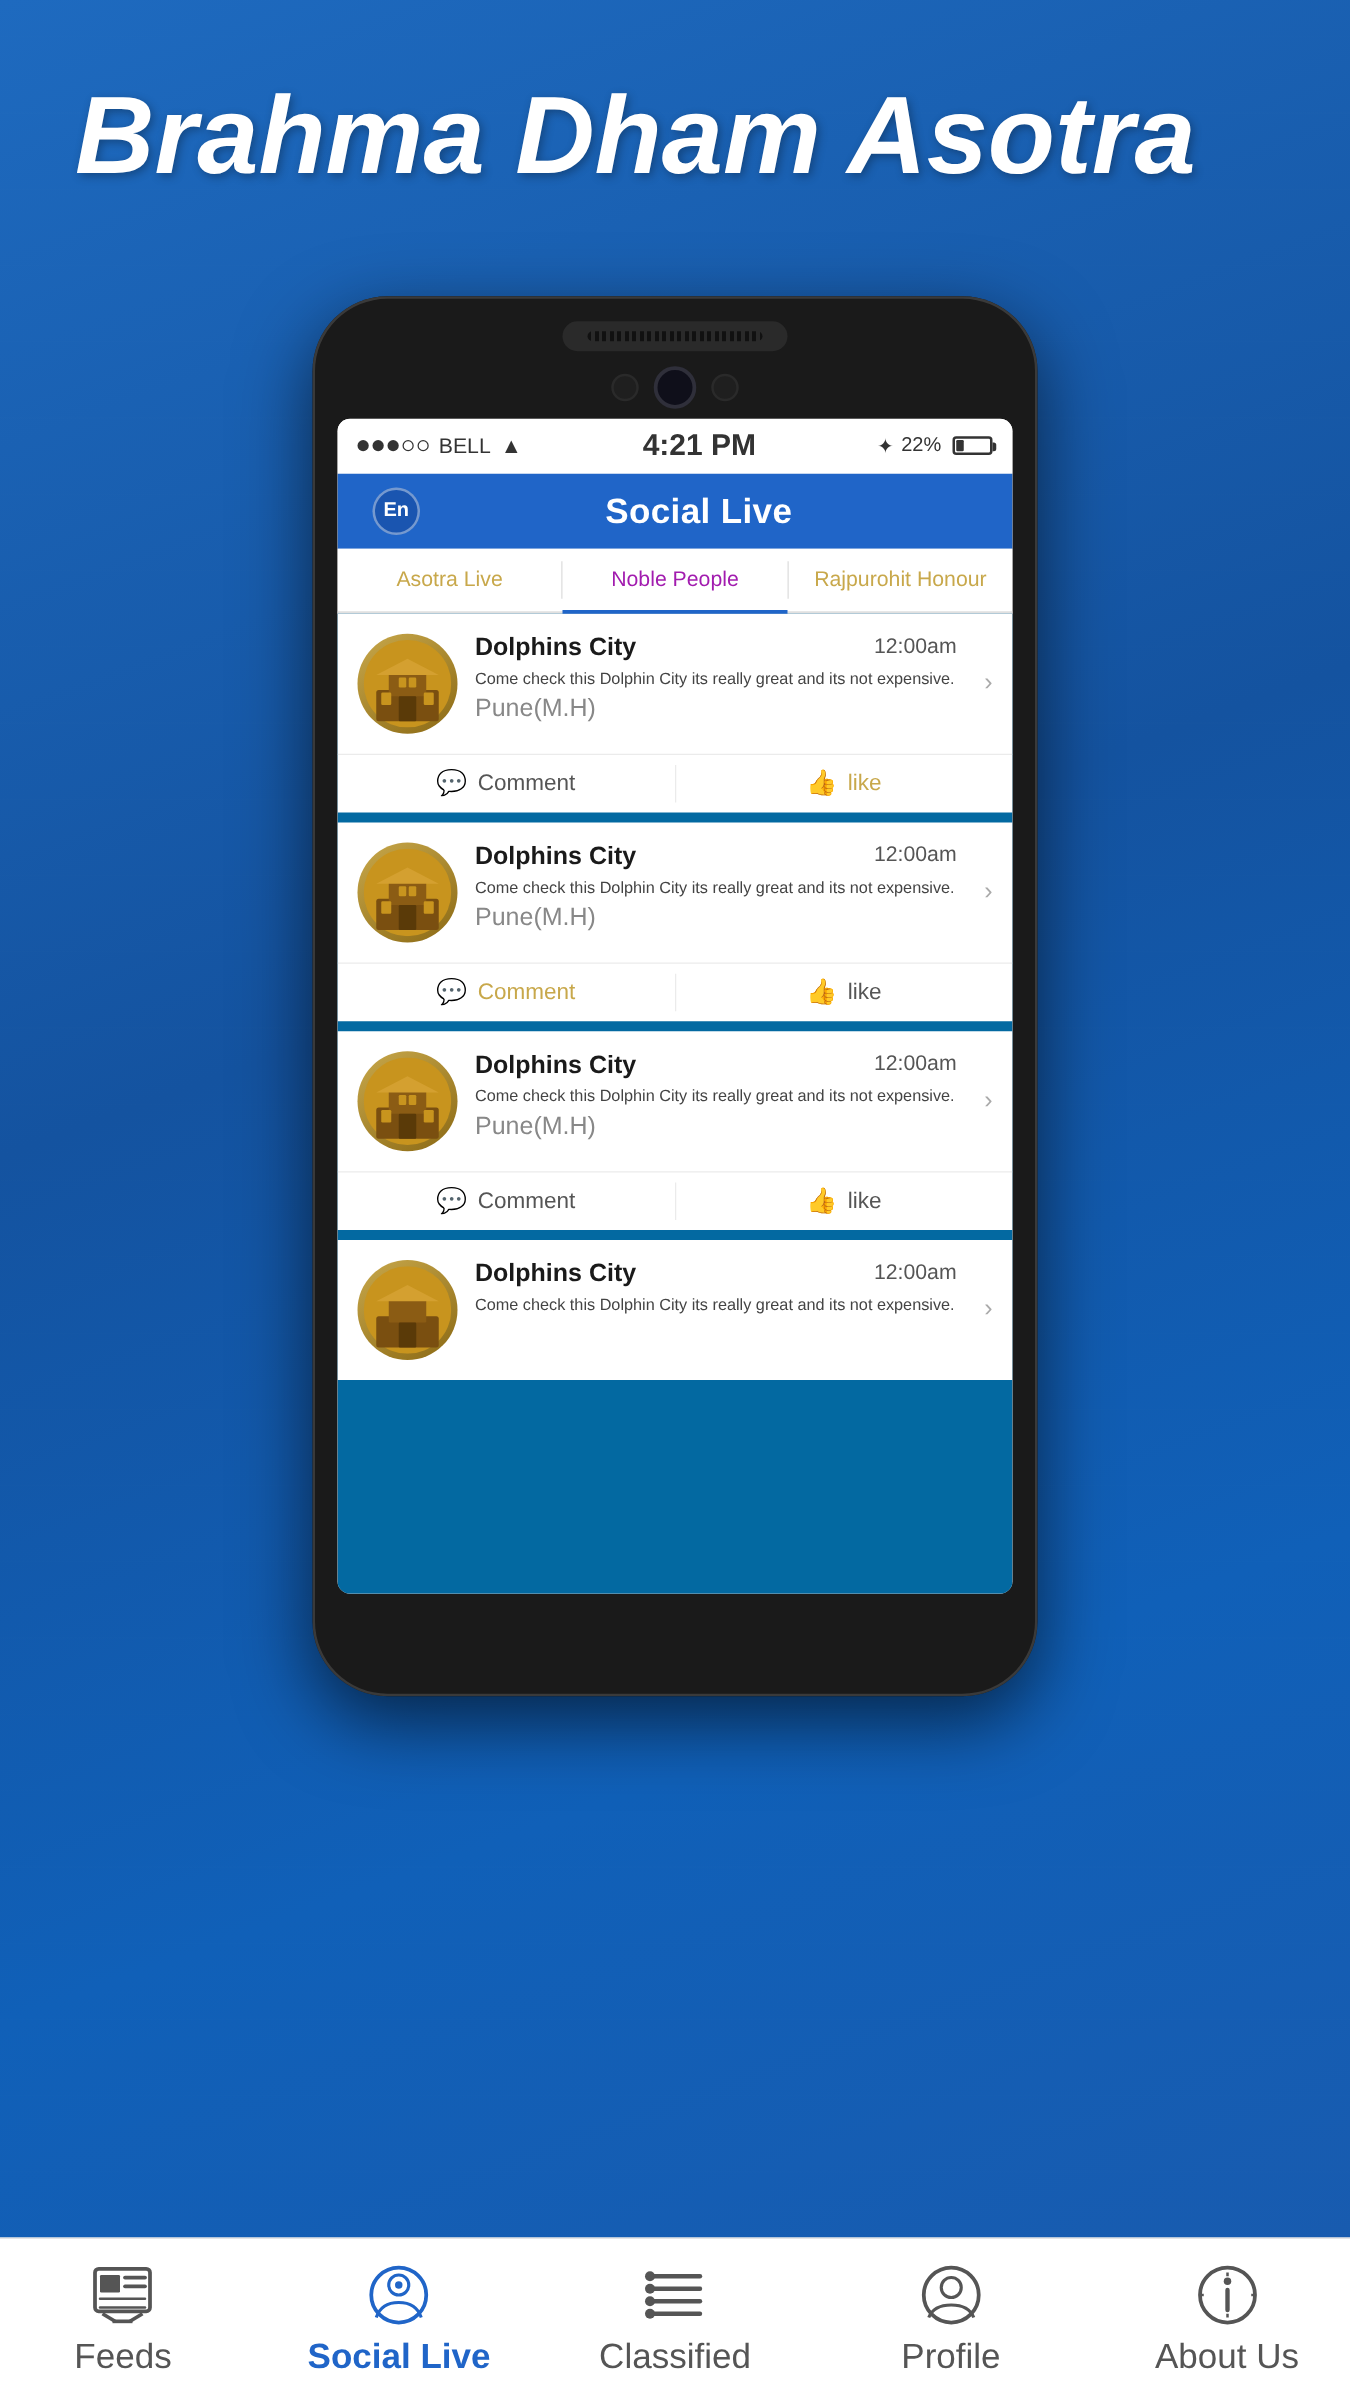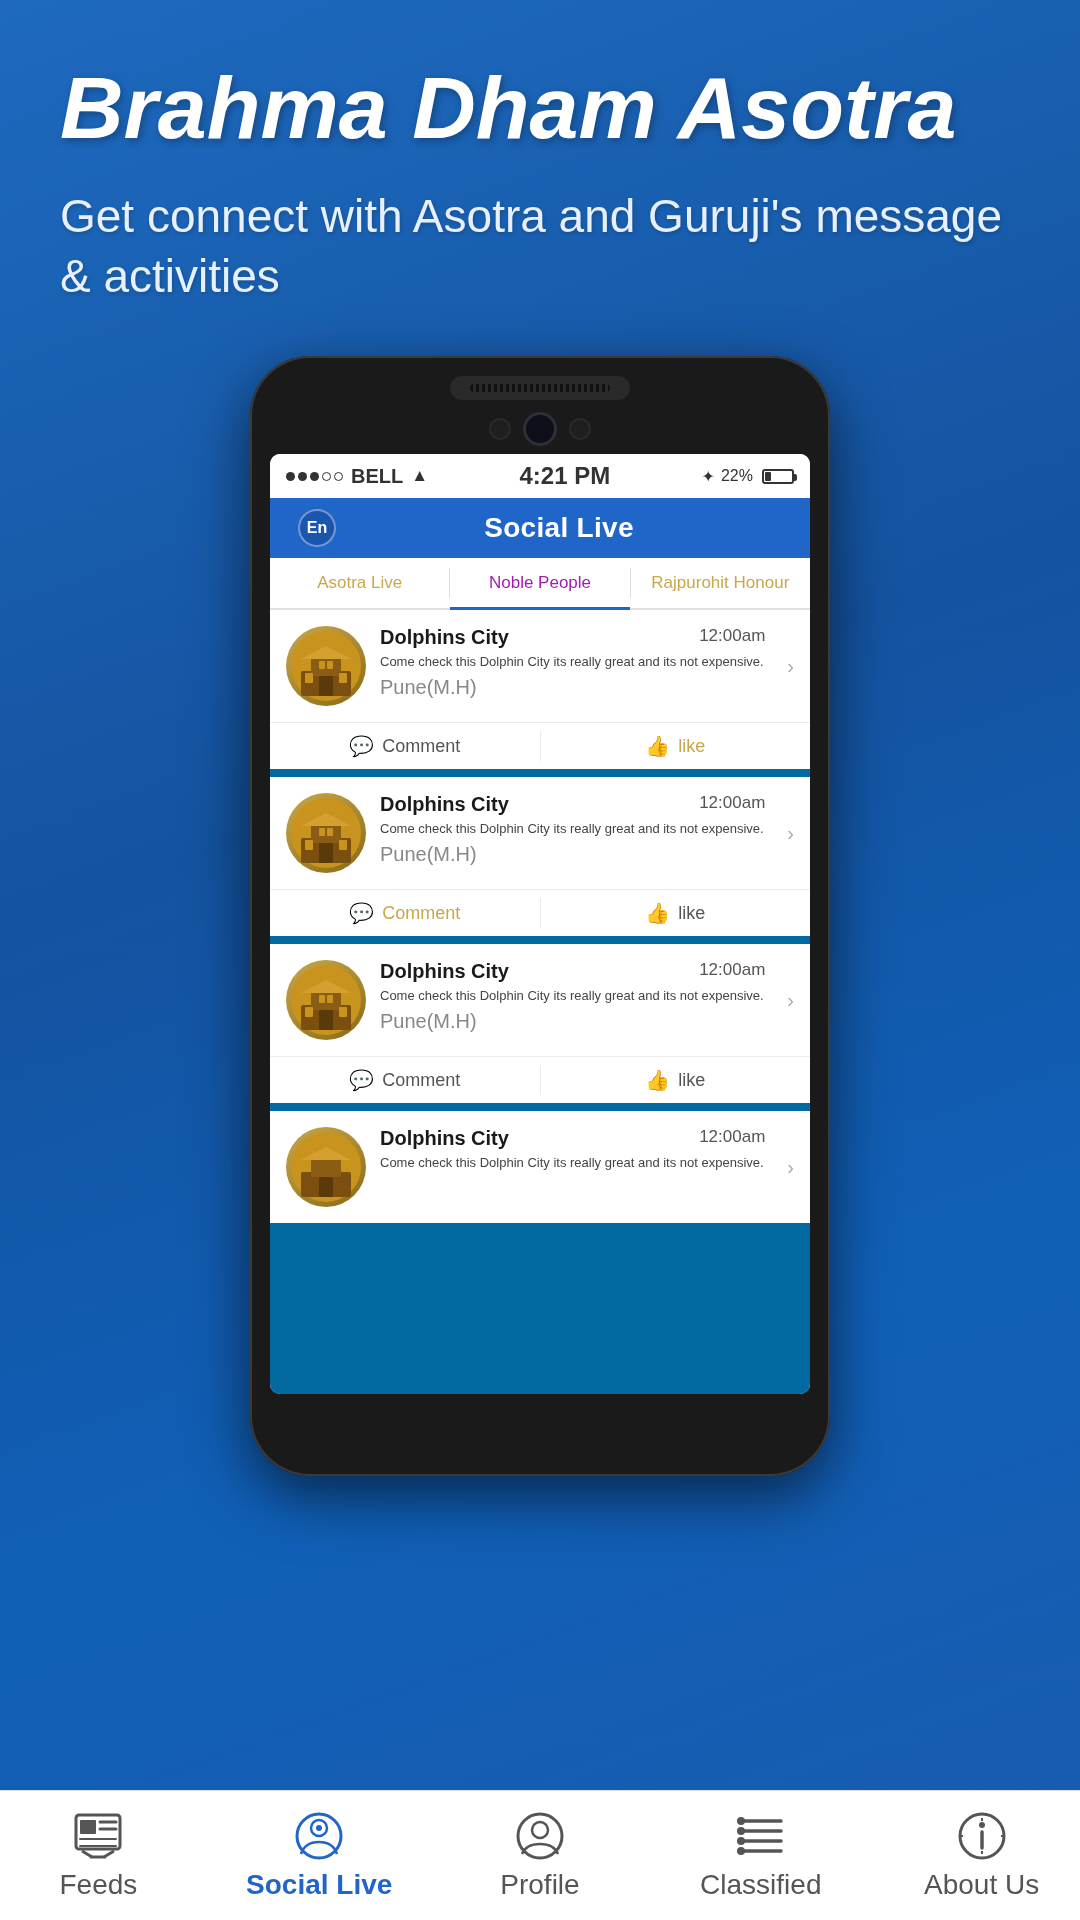--- a/index.html
+++ b/index.html
@@ -147,23 +147,23 @@
     }
     .signal-dots {
       display: flex; gap: 3px;
     }
     .signal-dot {
       width: 9px; height: 9px; border-radius: 50%;
       background: #333;
     }
     .signal-dot.empty { background: transparent; border: 1.5px solid #333; }
     .carrier-text {
-      font-size: 20px;
+      font-size: 17px;
       margin-left: 4px;
-      font-weight: 700;
+      font-weight: 400;
     }
     .wifi-icon {
       font-size: 17px;
       margin-left: 4px;
     }
     .time-text {
       font-size: 24px;
       font-weight: 600;
       color: #333;
     }
@@ -388,21 +388,20 @@
     }
   </style>
 </head>
 <body>
 
 <div class="page-container">
   <div class="bg-pattern"></div>
 
   <div class="header-section">
     <div class="app-title">Brahma Dham Asotra</div>
-    <div class="app-subtitle">Get connect with Asotra and Guruji's message &amp; activities</div>
   </div>
 
   <div class="phone-wrapper">
     <div class="phone-shell">
 
       <div class="speaker"></div>
 
       <div class="camera-area">
         <div class="camera-dot"></div>
         <div class="camera-dot large"></div>
@@ -622,43 +621,43 @@
           <circle cx="26" cy="18" r="8" fill="none" stroke="#2065c8" stroke-width="2.5"></circle>
           <path d="M8 44 Q12 32 26 32 Q40 32 44 44" fill="none" stroke="#2065c8" stroke-width="2.5"></path>
           <circle cx="26" cy="18" r="3" fill="#2065c8"></circle>
         </svg>
       </div>
       <div class="nav-label active">Social Live</div>
     </div>
 
     <div class="nav-item">
       <div class="nav-icon">
-        <svg width="52" height="52" viewBox="0 0 52 52" xmlns="http://www.w3.org/2000/svg">
-          <circle cx="26" cy="26" r="22" fill="none" stroke="#555" stroke-width="3"></circle>
-          <circle cx="26" cy="20" r="8" fill="none" stroke="#555" stroke-width="2.5"></circle>
-          <path d="M8 44 Q12 34 26 34 Q40 34 44 44" fill="none" stroke="#555" stroke-width="2.5"></path>
-        </svg>
-      </div>
-      <div class="nav-label">Profile</div>
-    </div>
-
-    <div class="nav-item">
-      <div class="nav-icon">
         <svg width="52" height="46" viewBox="0 0 52 46" xmlns="http://www.w3.org/2000/svg">
           <line x1="6" y1="8" x2="46" y2="8" stroke="#555" stroke-width="3.5" stroke-linecap="round"></line>
           <line x1="6" y1="18" x2="46" y2="18" stroke="#555" stroke-width="3.5" stroke-linecap="round"></line>
           <line x1="6" y1="28" x2="46" y2="28" stroke="#555" stroke-width="3.5" stroke-linecap="round"></line>
           <line x1="6" y1="38" x2="46" y2="38" stroke="#555" stroke-width="3.5" stroke-linecap="round"></line>
           <circle cx="6" cy="8" r="4" fill="#555"></circle>
           <circle cx="6" cy="18" r="4" fill="#555"></circle>
           <circle cx="6" cy="28" r="4" fill="#555"></circle>
           <circle cx="6" cy="38" r="4" fill="#555"></circle>
         </svg>
       </div>
       <div class="nav-label">Classified</div>
+    </div>
+
+    <div class="nav-item">
+      <div class="nav-icon">
+        <svg width="52" height="52" viewBox="0 0 52 52" xmlns="http://www.w3.org/2000/svg">
+          <circle cx="26" cy="26" r="22" fill="none" stroke="#555" stroke-width="3"></circle>
+          <circle cx="26" cy="20" r="8" fill="none" stroke="#555" stroke-width="2.5"></circle>
+          <path d="M8 44 Q12 34 26 34 Q40 34 44 44" fill="none" stroke="#555" stroke-width="2.5"></path>
+        </svg>
+      </div>
+      <div class="nav-label">Profile</div>
     </div>
 
     <div class="nav-item">
       <div class="nav-icon">
         <svg width="52" height="52" viewBox="0 0 52 52" xmlns="http://www.w3.org/2000/svg">
           <circle cx="26" cy="26" r="22" fill="none" stroke="#555" stroke-width="3"></circle>
           <line x1="26" y1="22" x2="26" y2="38" stroke="#555" stroke-width="3.5" stroke-linecap="round"></line>
           <circle cx="26" cy="15" r="3" fill="#555"></circle>
           <line x1="26" y1="8" x2="26" y2="11" stroke="#555" stroke-width="2"></line>
           <line x1="26" y1="41" x2="26" y2="44" stroke="#555" stroke-width="2"></line>

